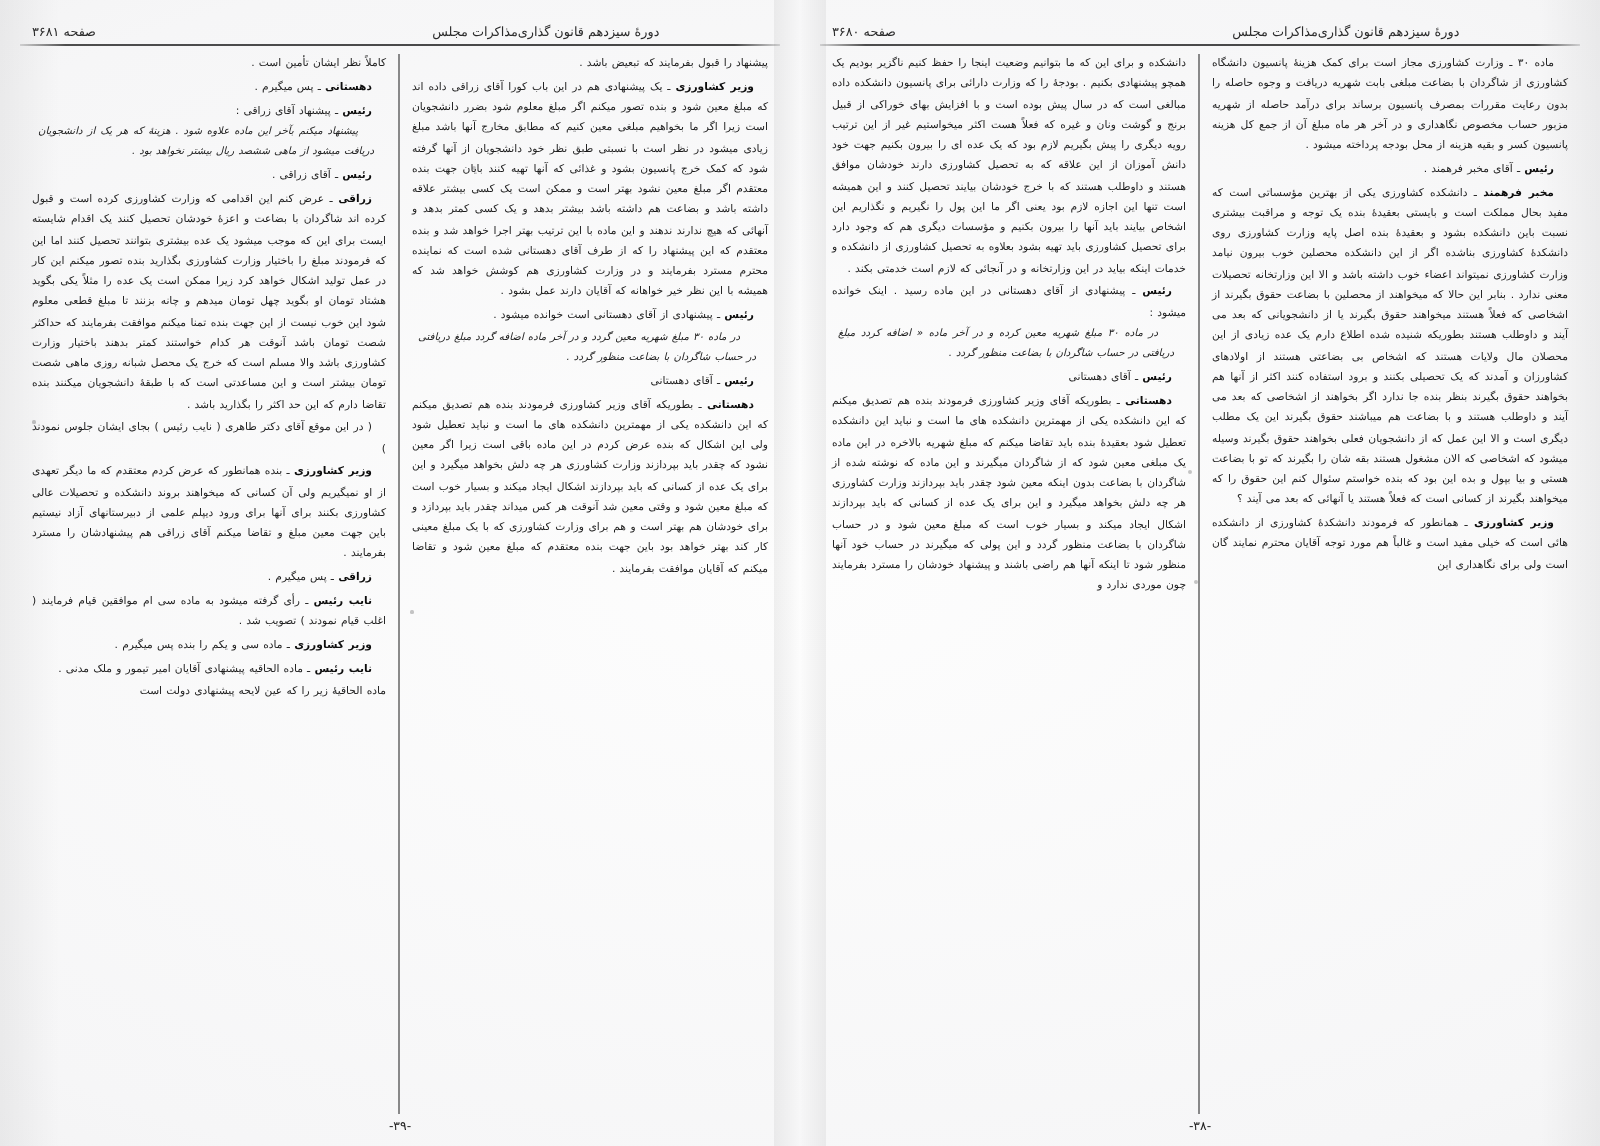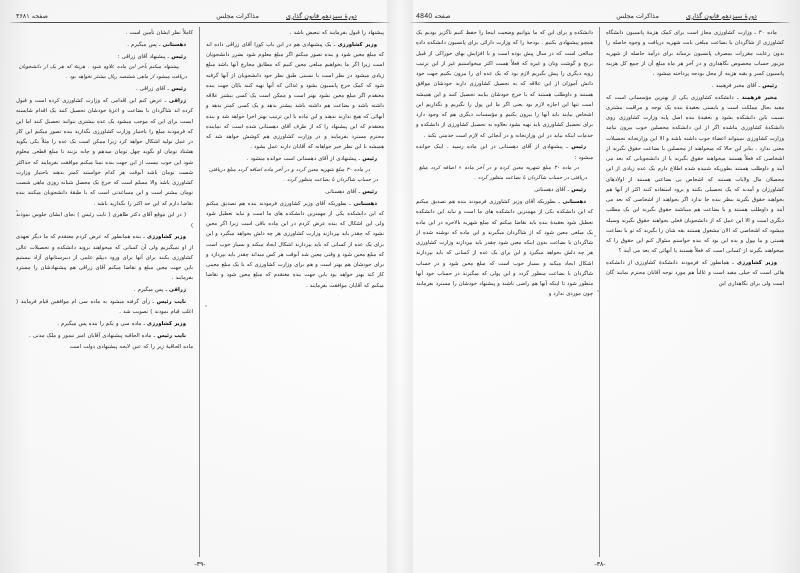--- a/index.html
+++ b/index.html
@@ -39,21 +39,21 @@
   .edge-shade.l{left:0;background:linear-gradient(90deg,rgba(0,0,0,.05),rgba(0,0,0,0));}
   .edge-shade.r{right:0;background:linear-gradient(270deg,rgba(0,0,0,.05),rgba(0,0,0,0));}
 
   
   .runhead{
     display:flex;flex-direction:row;align-items:baseline;
     font-size:6.4px;color:#2b2b2b;
     letter-spacing:.1px;
     padding:0 6px 2px 6px;
   }
-  .runhead .rh-series{flex:0 0 34%;text-align:center;text-decoration:underline;}
+  .runhead .rh-series{flex:0 0 34%;text-align:left;}
   .runhead .rh-title{flex:1 1 auto;text-align:right;}
   .runhead .rh-page{flex:0 0 28%;text-align:left;direction:rtl;}
   .rule{
     height:1px;width:100%;
     background:linear-gradient(90deg,rgba(40,40,40,.15),rgba(40,40,40,.82) 6%,rgba(40,40,40,.85) 94%,rgba(40,40,40,.15));
     margin:0 0 4px 0;
   }
 
   
   .cols{
@@ -105,21 +105,21 @@
 </style>
 </head>
 <body>
 
 <div class="spread">
 
   <div class="page right-page">
     <div class="runhead">
       <div class="rh-series">دورهٔ سیزدهم قانون گذاری</div>
       <div class="rh-title">مذاکرات مجلس</div>
-      <div class="rh-page">صفحه 4840</div>
+      <div class="rh-page">صفحه ۳۶۸۰</div>
     </div>
     <div class="rule"></div>
 
     <div class="cols">
 
       <div class="col c1">
         <p class="ind">ماده ۳۰ ـ وزارت کشاورزی مجاز است برای کمک هزینهٔ پانسیون دانشگاه کشاورزی از شاگردان با بضاعت مبلغی بابت شهریه دریافت و وجوه حاصله را بدون رعایت مقررات بمصرف پانسیون برساند برای درآمد حاصله از شهریه مزبور حساب مخصوص نگاهداری و در آخر هر ماه مبلغ آن از جمع کل هزینه پانسیون کسر و بقیه هزینه از محل بودجه پرداخته میشود .</p>
         <p class="ind"><span class="sp">رئیس</span> <span>ـ آقای مخبر فرهمند .</span></p>
         <p class="ind"><span class="sp">مخبر فرهمند</span> <span>ـ دانشکده کشاورزی یکی از بهترین مؤسساتی است که مفید بحال مملکت است و بایستی بعقیدهٔ بنده یک توجه و مراقبت بیشتری نسبت باین دانشکده بشود و بعقیدهٔ بنده اصل پایه وزارت کشاورزی روی دانشکدهٔ کشاورزی بناشده اگر از این دانشکده محصلین خوب بیرون نیامد وزارت کشاورزی نمیتواند اعضاء خوب داشته باشد و الا این وزارتخانه تحصیلات معنی ندارد . بنابر این حالا که میخواهند از محصلین با بضاعت حقوق بگیرند از اشخاصی که فعلاً هستند میخواهند حقوق بگیرند یا از دانشجویانی که بعد می آیند و داوطلب هستند بطوریکه شنیده شده اطلاع دارم یک عده زیادی از این محصلان مال ولایات هستند که اشخاص بی بضاعتی هستند از اولادهای کشاورزان و آمدند که یک تحصیلی بکنند و برود استفاده کنند اکثر از آنها هم بخواهند حقوق بگیرند بنظر بنده جا ندارد اگر بخواهند از اشخاصی که بعد می آیند و داوطلب هستند و با بضاعت هم میباشند حقوق بگیرند این یک مطلب دیگری است و الا این عمل که از دانشجویان فعلی بخواهند حقوق بگیرند وسیله میشود که اشخاصی که الان مشغول هستند بقه شان را بگیرند که تو با بضاعت هستی و بیا بپول و بده این بود که بنده خواستم سئوال کنم این حقوق را که میخواهند بگیرند از کسانی است که فعلاً هستند یا آنهائی که بعد می آیند ؟</span></p>
         <p class="ind"><span class="sp">وزیر کشاورزی</span> <span>ـ همانطور که فرمودند دانشکدهٔ کشاورزی از دانشکده هائی است که خیلی مفید است و غالباً هم مورد توجه آقایان محترم نمایند گان است ولی برای نگاهداری این</span></p>

